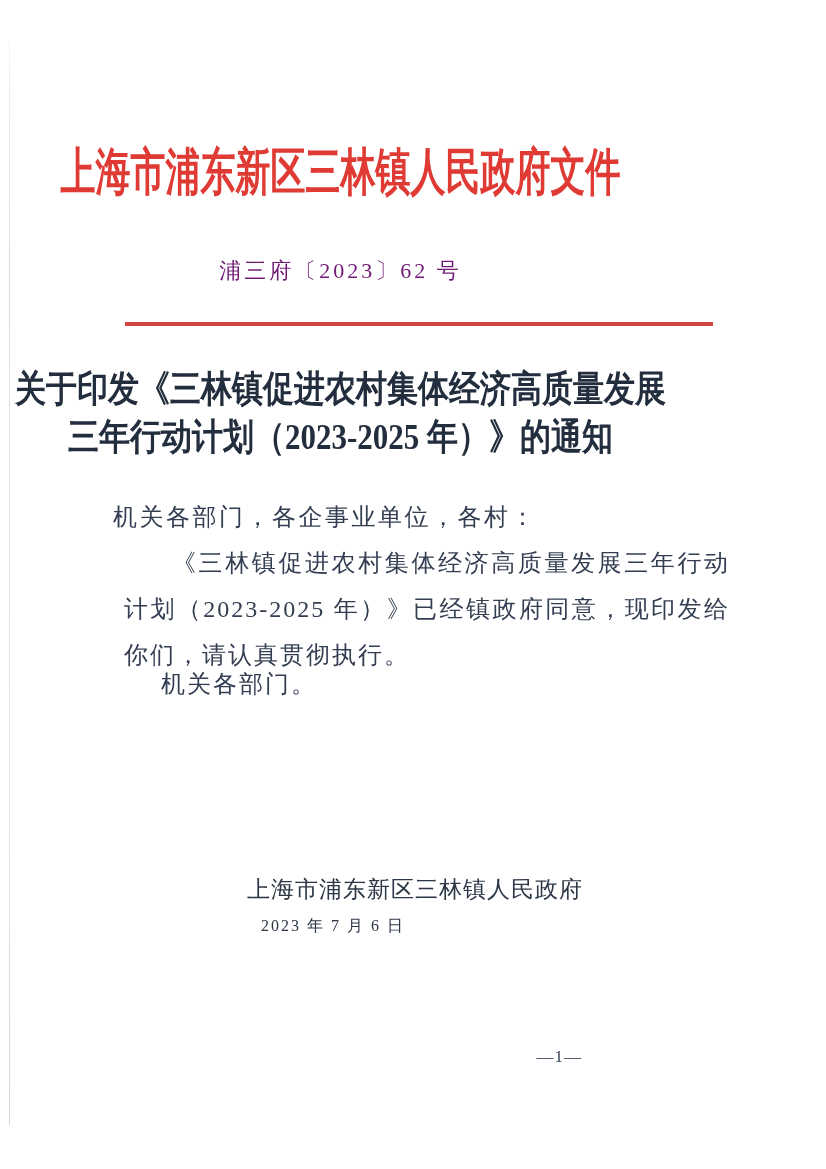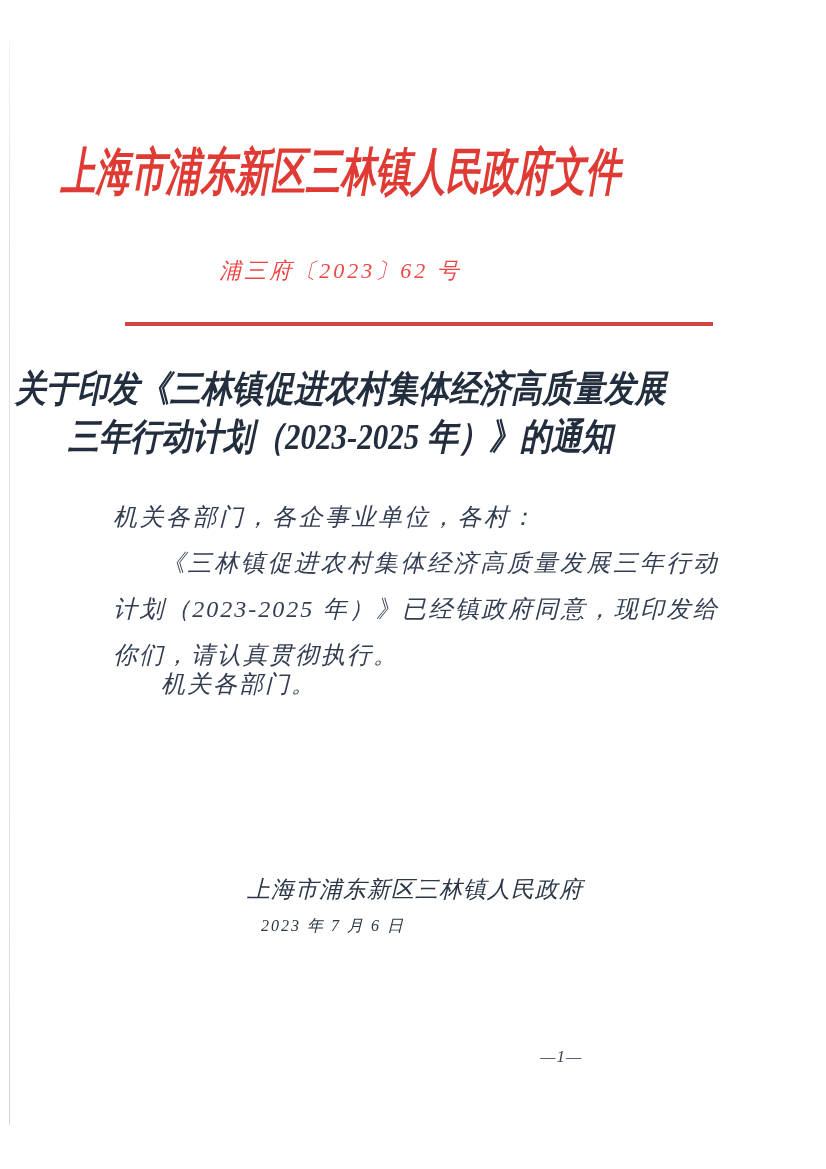--- a/index.html
+++ b/index.html
@@ -8,21 +8,20 @@
     font-family: "Liberation Serif", "DejaVu Serif", serif;
     background: #ffffff;
     position: relative;
     overflow: hidden;
   }
   .page {
     position: absolute;
     left: 0; top: 0;
     width: 681px; height: 1169px;
     background: #ffffff;
-    font-style: italic;
   }
   
   .scan-edge {
     position: absolute;
     left: 9px; top: 40px;
     width: 1px; height: 1085px;
     background: linear-gradient(to bottom,
       rgba(175,180,198,0.15),
       rgba(175,180,198,0.45) 20%,
       rgba(175,180,198,0.35) 70%,
@@ -42,21 +41,21 @@
     transform-origin: top center;
     white-space: nowrap;
   }
   .doc-number {
     position: absolute;
     top: 256px; left: 0;
     width: 100%;
     text-align: center;
     font-size: 22px;
     letter-spacing: 3px;
-    color: #ef4444;
+    color: #701a75;
   }
   .red-separator {
     position: absolute;
     left: 125px; top: 322px;
     width: 588px; height: 4px;
     background: #d0453f;
   }
   .subject {
     position: absolute;
     top: 366px; left: 0;
@@ -81,20 +80,21 @@
     line-height: 1.25;
     letter-spacing: 2.5px;
     white-space: nowrap;
   }
   .paragraph {
     top: 540px;
     line-height: 46px;
     letter-spacing: 2px;
     text-indent: 2em;
     text-align: justify;
+    margin-left: 11px;
   }
   .closing {
     top: 670px;
     line-height: 1.2;
     letter-spacing: 2px;
     text-indent: 2em;
   }
   .signature-block {
     position: absolute;
     top: 876px;

